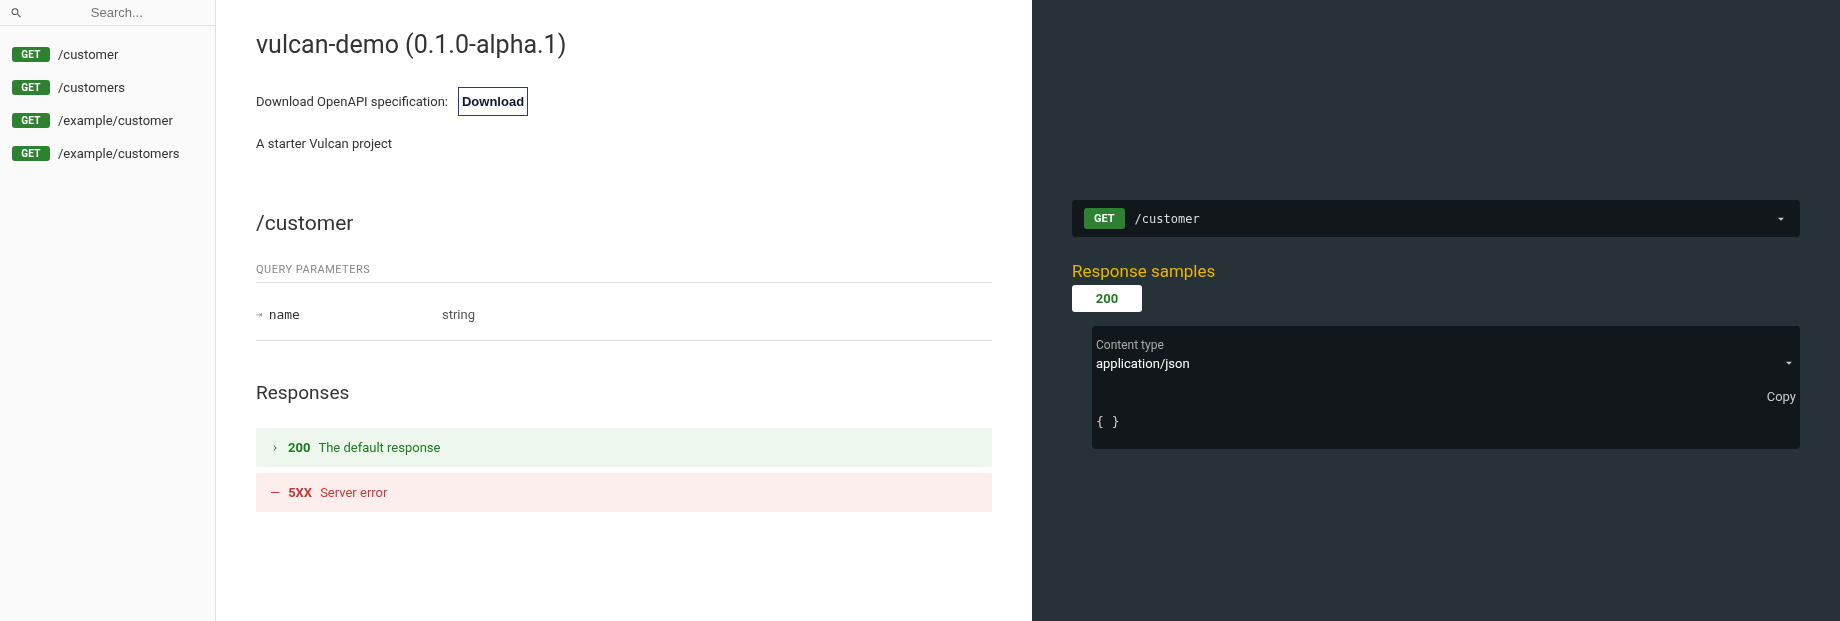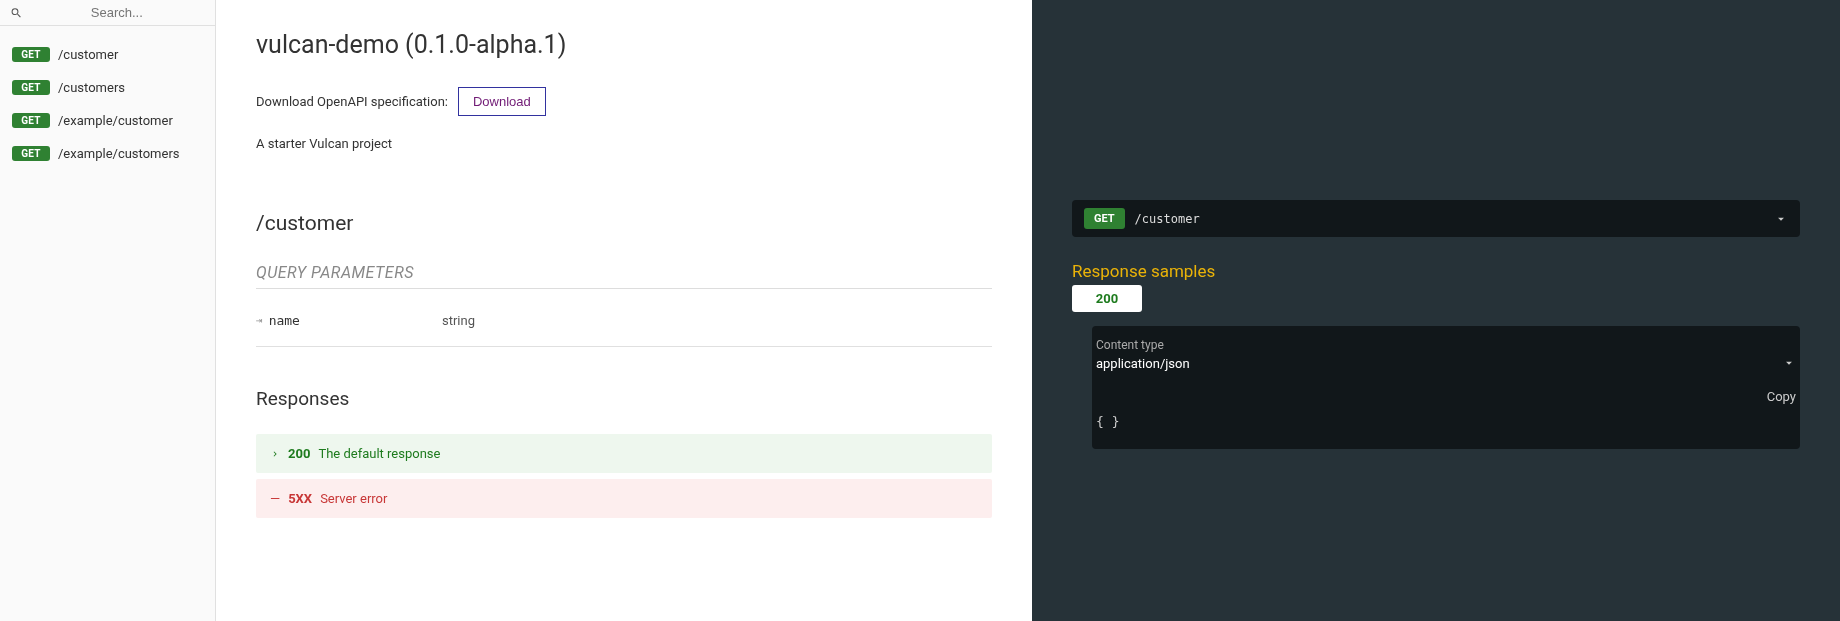--- a/index.html
+++ b/index.html
@@ -9,24 +9,24 @@
 .search-wrap { padding: 5px 10px; border-bottom: 1px solid #e0e0e0; display: flex; align-items: center; gap: 6px; }
 .search-icon { width: 14px; height: 14px; fill: #555; }
 .search-input { border: none; background: transparent; outline: none; font-size: 13px; color: #666; width: 100%; text-align: center; }
 .sidebar-items { padding: 12px 0; }
 .sidebar-item { display: flex; align-items: center; gap: 8px; padding: 9px 12px; cursor: pointer; font-size: 13px; }
 .method-badge { background: #2f8132; color: #fff; font-size: 10px; font-weight: 700; padding: 2px 5px; border-radius: 3px; min-width: 38px; text-align: center; letter-spacing: 0.3px; }
 .sidebar-path { color: #333; font-size: 13px; }
 .main { flex: 1; padding: 30px 40px; overflow-y: auto; background: #fff; }
 .title { font-size: 25px; font-weight: 400; color: #333; margin-bottom: 28px; }
 .download-row { display: flex; align-items: center; gap: 10px; margin-bottom: 20px; font-size: 13px; color: #333; }
-.download-btn { border: 1px solid #32329f; color: #701a75; background: #fff; padding: 6px 14px; font-size: 13px; cursor: pointer; }
+.download-btn { border: 1px solid #32329f; color: #0f172a; background: #fff; padding: 6px 3px; font-size: 13px; cursor: pointer; font-weight: bold; }
 .description { font-size: 13px; color: #333; margin-bottom: 60px; }
 .section-title { font-size: 21px; font-weight: 400; color: #333; margin-bottom: 28px; }
-.subsection-label { font-size: 16px; color: #888; letter-spacing: 0.5px; border-bottom: 1px solid #ddd; padding-bottom: 6px; margin-bottom: 18px; font-style: italic; }
+.subsection-label { font-size: 11px; color: #888; letter-spacing: 0.5px; border-bottom: 1px solid #ddd; padding-bottom: 6px; margin-bottom: 18px; }
 .param-row { display: flex; align-items: flex-start; padding: 6px 0 18px 0; border-bottom: 1px solid #e0e0e0; margin-bottom: 40px; }
 .param-name-cell { width: 186px; display: flex; align-items: center; gap: 6px; font-family: Menlo, Consolas, monospace; font-size: 13px; color: #333; }
 .param-arrow { color: #999; font-size: 11px; }
 .param-type { font-size: 13px; color: #555; }
 .responses-title { font-size: 19px; font-weight: 400; color: #333; margin-bottom: 24px; }
 .response-item { display: flex; align-items: center; gap: 8px; padding: 12px 14px; margin-bottom: 6px; border-radius: 2px; cursor: pointer; font-size: 13px; }
 .response-success { background: #eef7ee; color: #1e7b1e; }
 .response-error { background: #fdeeee; color: #c83737; }
 .chev { width: 10px; height: 10px; display: inline-block; }
 .dash { color: #c83737; font-weight: 400; }

